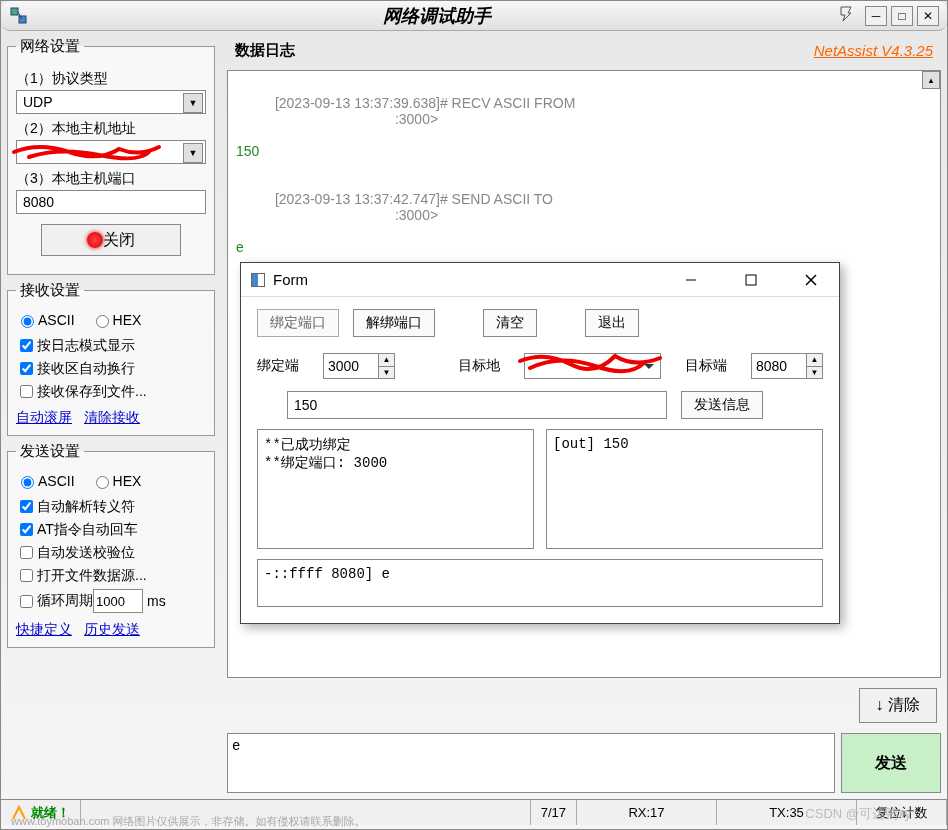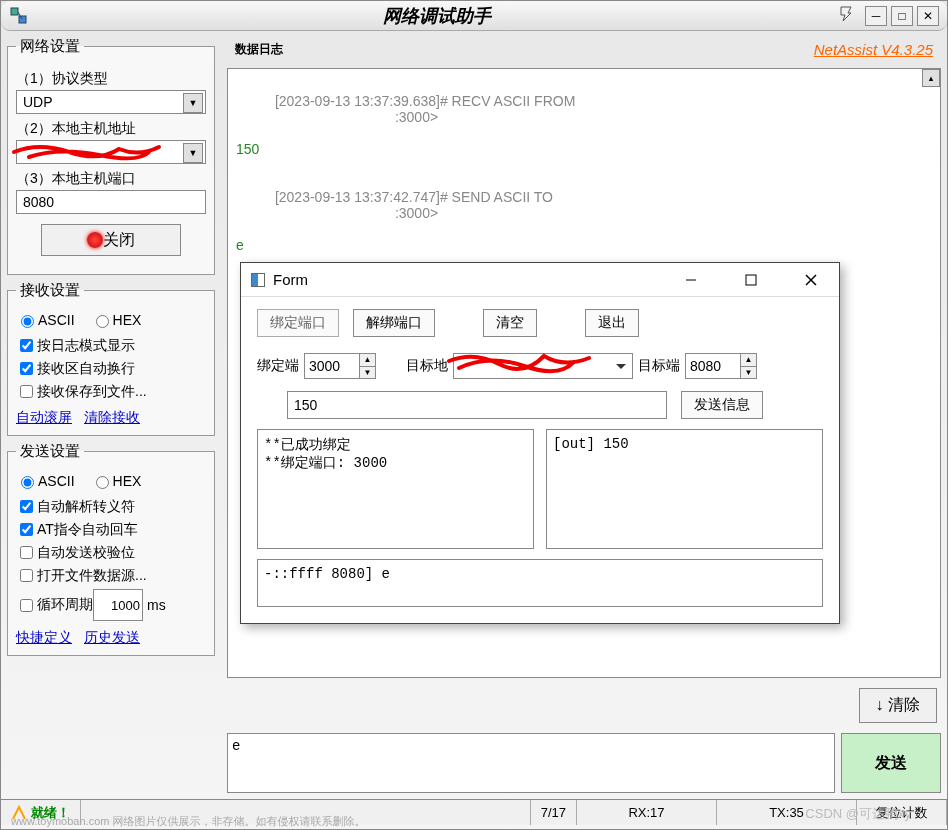--- a/index.html
+++ b/index.html
@@ -64,29 +64,29 @@
 }
 .red-dot::before, .red-dot::after { content: ""; }
 
 .radio-row, .check-row { display: flex; align-items: center; gap: 0; margin: 4px 0; font-size: 14px; }
 .radio-row input, .check-row input { margin-right: 4px; }
 .radio-group { display: flex; gap: 16px; }
 
 .link-row { margin-top: 8px; display: flex; gap: 12px; }
 .link-row a { color: #0000cc; text-decoration: underline; font-size: 14px; cursor: pointer; }
 
-.period-input { width: 50px; height: 32px; border: 1px solid #888; text-align: right; font-size: 13px; }
+.period-input { width: 50px; height: 24px; border: 1px solid #888; text-align: left; font-size: 13px; }
 
 
 .right-panel { flex: 1; display: flex; flex-direction: column; padding: 6px; gap: 6px; }
 .log-header {
   display: flex; justify-content: space-between; align-items: center;
   padding: 4px 8px;
 }
-.log-title { font-size: 12px; font-weight: bold; }
+.log-title { font-size: 15px; font-weight: bold; }
 .version { color: #ff6600; font-style: italic; text-decoration: underline; font-size: 15px; }
 
 .log-area {
   flex: 1; background: #fff; border: 1px solid #888; padding: 8px;
   font-family: "Courier New", monospace; font-size: 14px; position: relative;
 }
 .log-area .scrollbar-top {
   position: absolute; top: 0; right: 0; width: 18px; height: 18px;
   background: #e0e0e0; border: 1px solid #888; display: flex;
   align-items: center; justify-content: center; font-size: 9px;
@@ -147,21 +147,21 @@
 .dialog-ctrl svg { display: block; }
 
 .dialog-body { padding: 12px 16px 16px; }
 .dlg-btn-row { display: flex; gap: 14px; margin-bottom: 16px; }
 .dlg-btn {
   padding: 4px 12px; border: 1px solid #aaa; background: #fafafa;
   font-size: 14px; cursor: pointer; color: #666;
 }
 .dlg-btn.active { color: #000; border-color: #888; }
 
-.dlg-form-row { display: flex; align-items: center; gap: 5px; margin-bottom: 12px; font-size: 14px; }
+.dlg-form-row { display: flex; align-items: center; gap: 24px; margin-bottom: 12px; font-size: 14px; }
 .dlg-label { white-space: nowrap; }
 .spin-wrap { display: flex; }
 .spin-input {
   width: 56px; height: 26px; border: 1px solid #888; padding: 8px 4px; font-size: 14px;
 }
 .spin-btns {
   width: 16px; display: flex; flex-direction: column; border: 1px solid #888; border-left: none;
 }
 .spin-btns div {
   flex: 1; font-size: 8px; display: flex; align-items: center;

